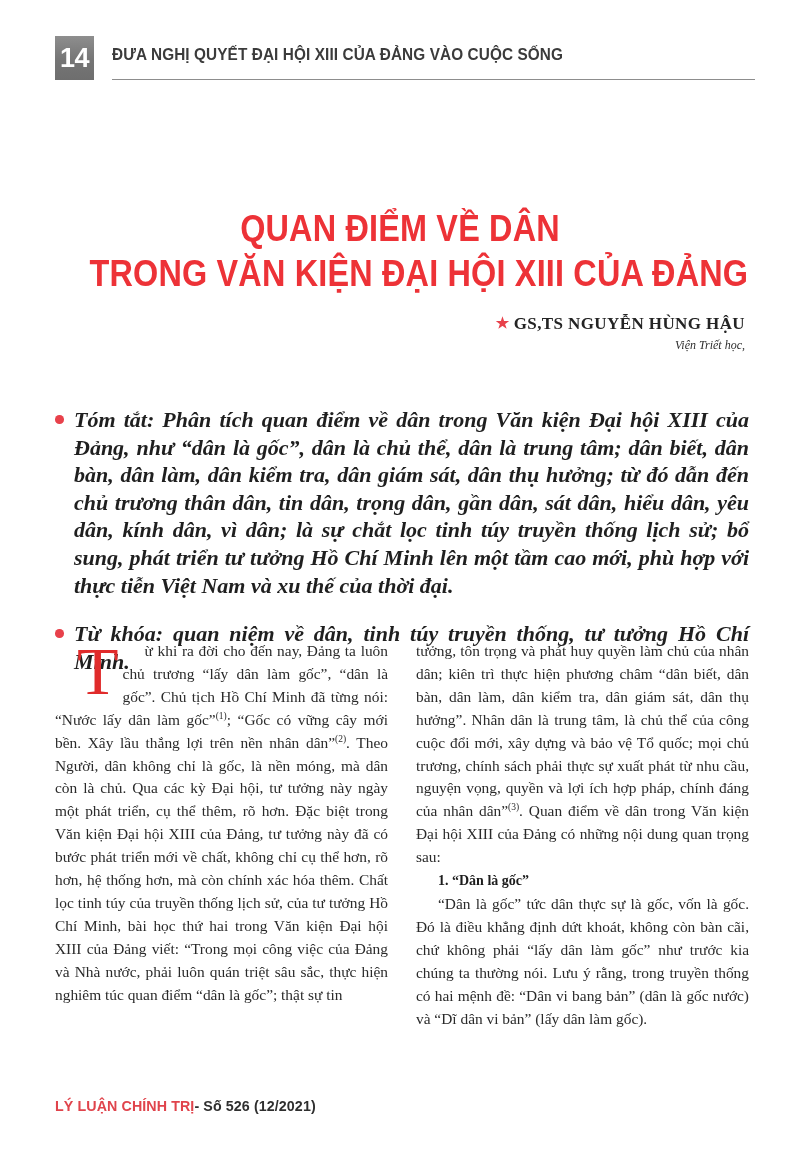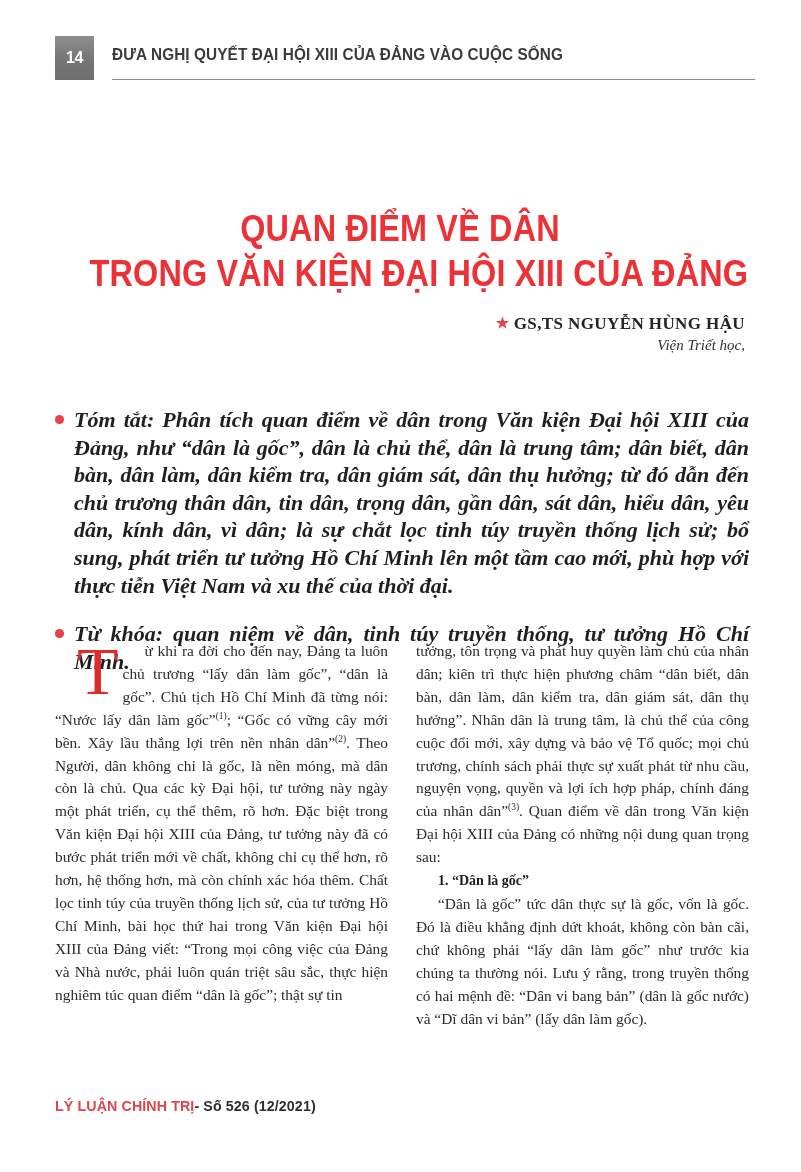--- a/index.html
+++ b/index.html
@@ -33,21 +33,21 @@
   .page-num-box {
     position: absolute;
     left: 0;
     top: 0;
     width: 39px;
     height: 44px;
     background: linear-gradient(180deg, #8e8e8e 0%, #757575 55%, #6e6e6e 100%);
     color: #ffffff;
     font-family: "Liberation Sans", "DejaVu Sans", sans-serif;
     font-weight: bold;
-    font-size: 16px;
+    font-size: 27px;
     line-height: 44px;
     text-align: center;
     letter-spacing: -0.5px;
   }
 
   .running-head-title {
     position: absolute;
     left: 57px;
     top: 9px;
     font-family: "Liberation Sans", "DejaVu Sans", sans-serif;
@@ -109,21 +109,21 @@
     color: #E8414B;
     font-size: 15px;
     margin-right: 4px;
     position: relative;
     top: -1px;
   }
 
   .affiliation {
     font-family: "Liberation Serif", "DejaVu Serif", serif;
     font-style: italic;
-    font-size: 15px;
+    font-size: 12px;
     line-height: 21px;
     color: #2e2e2e;
   }
 
   
   .abstract-block {
     position: absolute;
     left: 55px;
     top: 406px;
     width: 694px;

